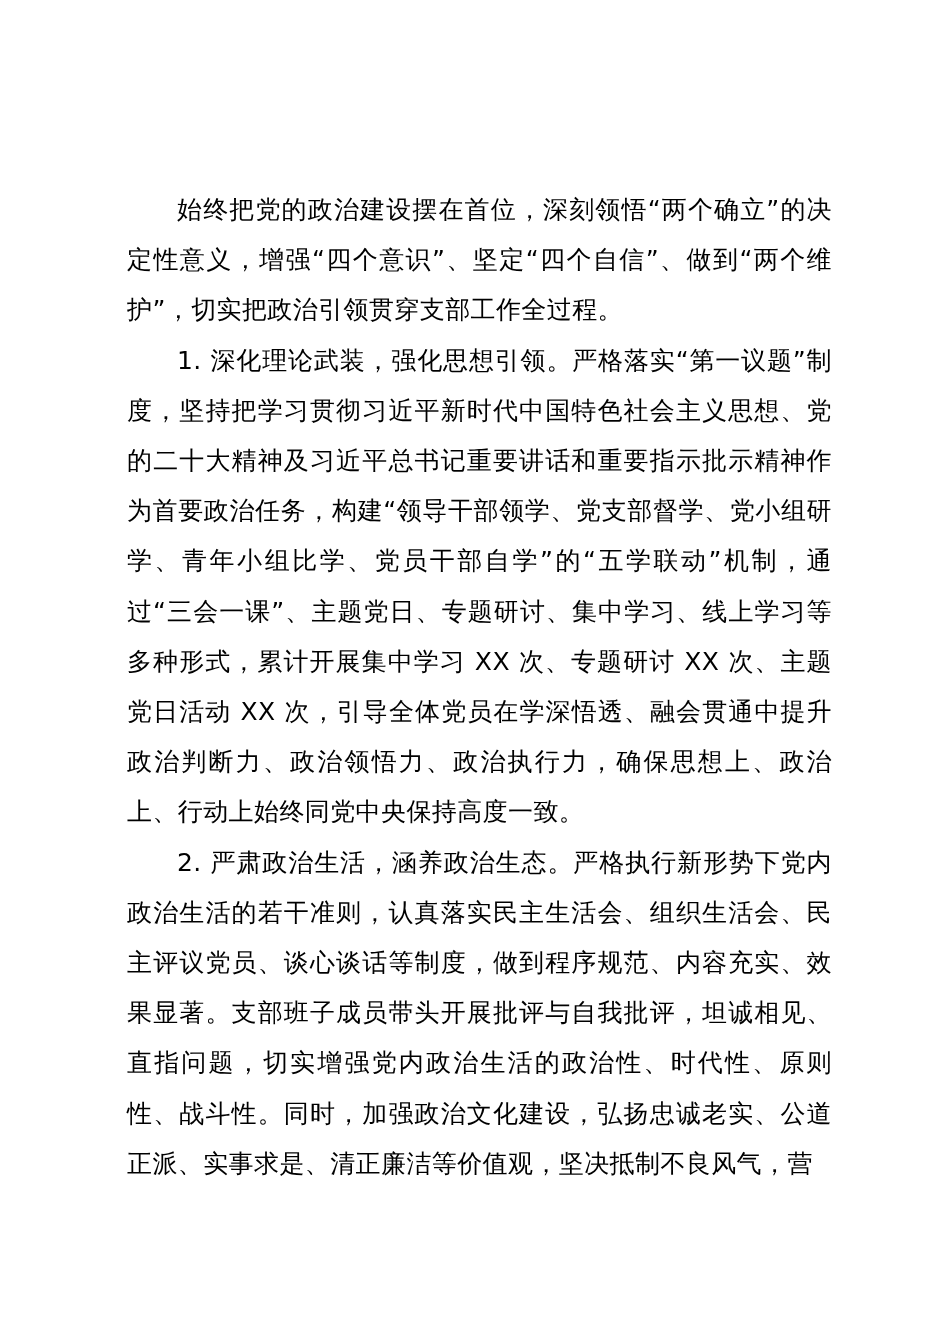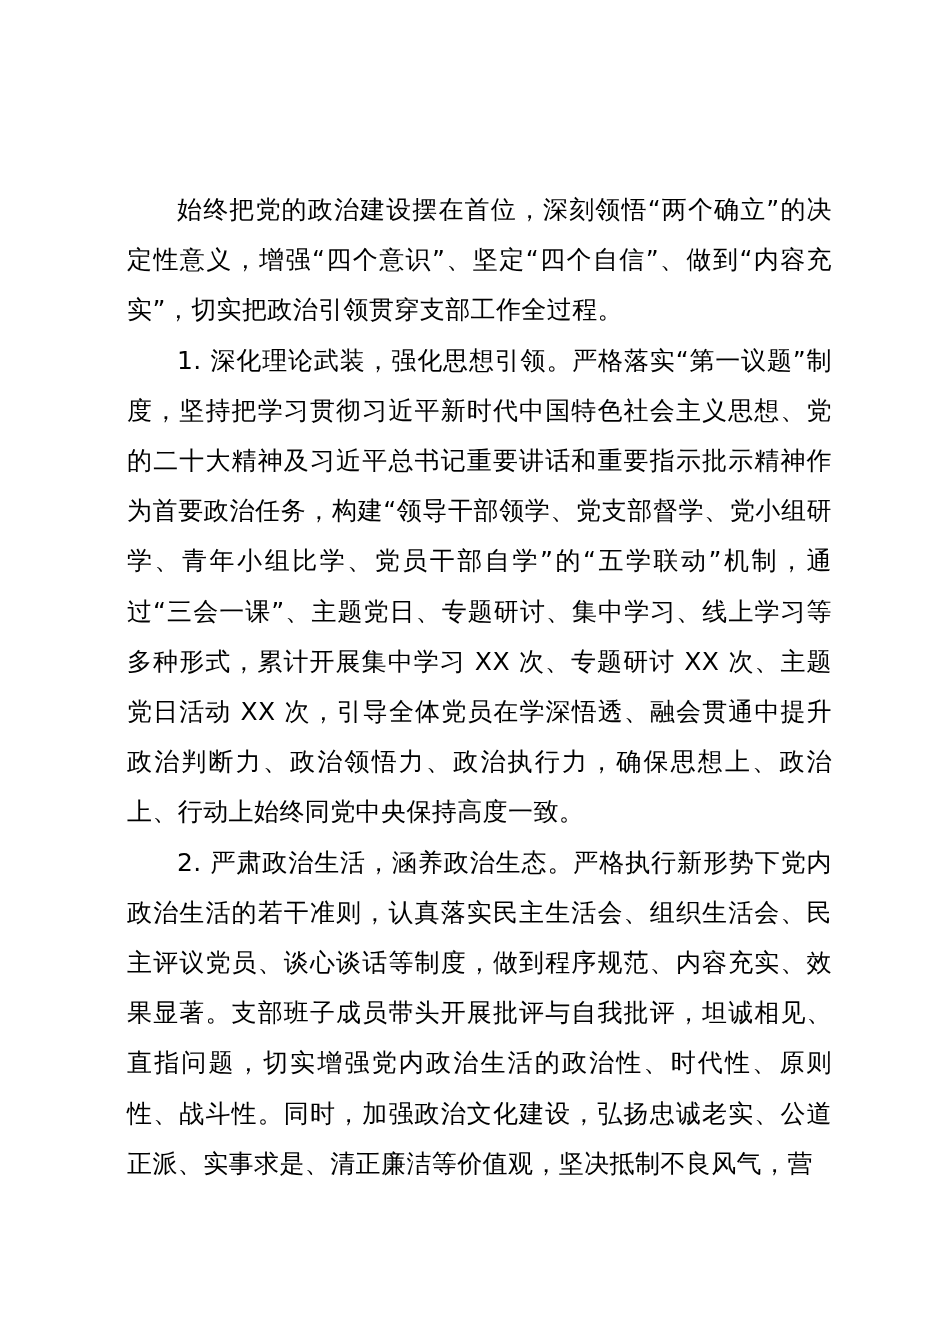--- a/index.html
+++ b/index.html
@@ -28,16 +28,16 @@
     .para {
       margin: 0;
       text-indent: 2em;
       letter-spacing: 0.4px;
     }
   </style>
 </head>
 <body>
 
 <div class="page">
-  <p class="para">始终把党的政治建设摆在首位，深刻领悟“两个确立”的决定性意义，增强“四个意识”、坚定“四个自信”、做到“内容充实”，切实把政治引领贯穿支部工作全过程。</p>
+  <p class="para">始终把党的政治建设摆在首位，深刻领悟“两个确立”的决定性意义，增强“四个意识”、坚定“四个自信”、做到“两个维护”，切实把政治引领贯穿支部工作全过程。</p>
   <p class="para">1. 深化理论武装，强化思想引领。严格落实“第一议题”制度，坚持把学习贯彻习近平新时代中国特色社会主义思想、党的二十大精神及习近平总书记重要讲话和重要指示批示精神作为首要政治任务，构建“领导干部领学、党支部督学、党小组研学、青年小组比学、党员干部自学”的“五学联动”机制，通过“三会一课”、主题党日、专题研讨、集中学习、线上学习等多种形式，累计开展集中学习 XX 次、专题研讨 XX 次、主题党日活动 XX 次，引导全体党员在学深悟透、融会贯通中提升政治判断力、政治领悟力、政治执行力，确保思想上、政治上、行动上始终同党中央保持高度一致。</p>
   <p class="para">2. 严肃政治生活，涵养政治生态。严格执行新形势下党内政治生活的若干准则，认真落实民主生活会、组织生活会、民主评议党员、谈心谈话等制度，做到程序规范、内容充实、效果显著。支部班子成员带头开展批评与自我批评，坦诚相见、直指问题，切实增强党内政治生活的政治性、时代性、原则性、战斗性。同时，加强政治文化建设，弘扬忠诚老实、公道正派、实事求是、清正廉洁等价值观，坚决抵制不良风气，营</p>
 </div>
 
 </body></html>

